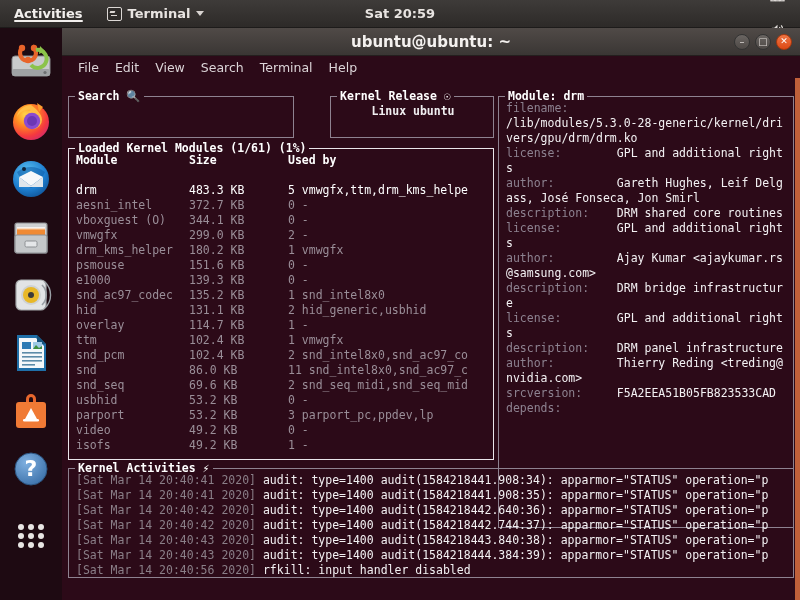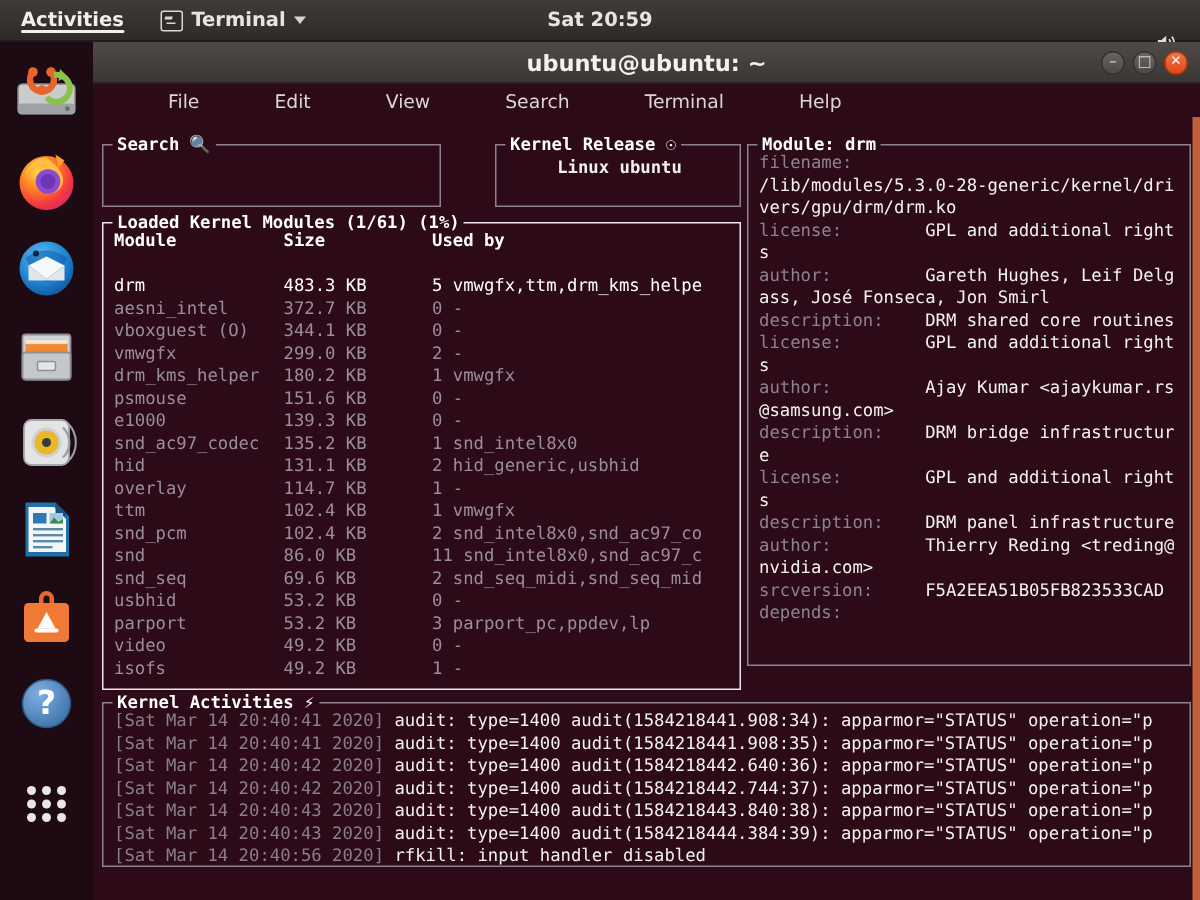--- a/index.html
+++ b/index.html
@@ -74,21 +74,21 @@
   .wb i { position:absolute; left:0; right:0; top:0; bottom:0;
           display:flex; align-items:center; justify-content:center;
           color:#ddd8d5; font-size:10px; font-style:normal; line-height:1; }
   .wb.close i { color:#fff; font-size:9px; font-weight:bold;}
 
   .menubar {
     height:22px; background:#2c0a18; display:flex; align-items:center;
     padding-left:8px; gap:0px;
     font-family:"DejaVu Sans", sans-serif;
   }
-  .menubar span { color:#dcd5d8; font-size:12.5px; padding:0 8px;margin-left:34px; }
+  .menubar span { color:#dcd5d8; font-size:12.5px; padding:0 8px; }
 
   
   .tui {
     position:relative; width:738px; height:522px;
     background:#2c0a18;
     font-family:"DejaVu Sans Mono", monospace;
     font-size:11.5px; line-height:15px;
     color:#f0eef0;
     padding:0;
   }
@@ -112,21 +112,21 @@
   .mrow { display:flex; white-space:pre; }
   .mrow .c1 { width:113px; }
   .mrow .c2 { width:99px; }
   .mrow .c3 { flex:1; overflow:hidden; }
   .hdr { font-weight:bold; color:#ffffff; }
   .sel { color:#ffffff; }
   .dim { color:#9a8e98; }
   .spacer { height:15px; }
 
   
-  #detPanel { left:436px; top:18px; width:296px; height:348px; }
+  #detPanel { left:436px; top:18px; width:296px; height:432px; }
   .kv { white-space:pre-wrap; word-break:break-all; }
   .k { color:#8d8290; }
   .v { color:#f3f1f3; }
 
   
   #actPanel { left:6px; top:390px; width:726px; height:110px;text-decoration:underline; }
   .logline { white-space:pre; overflow:hidden; }
   .ts { color:#8a7f88; }
   .msg { color:#f3f1f3; }
 

